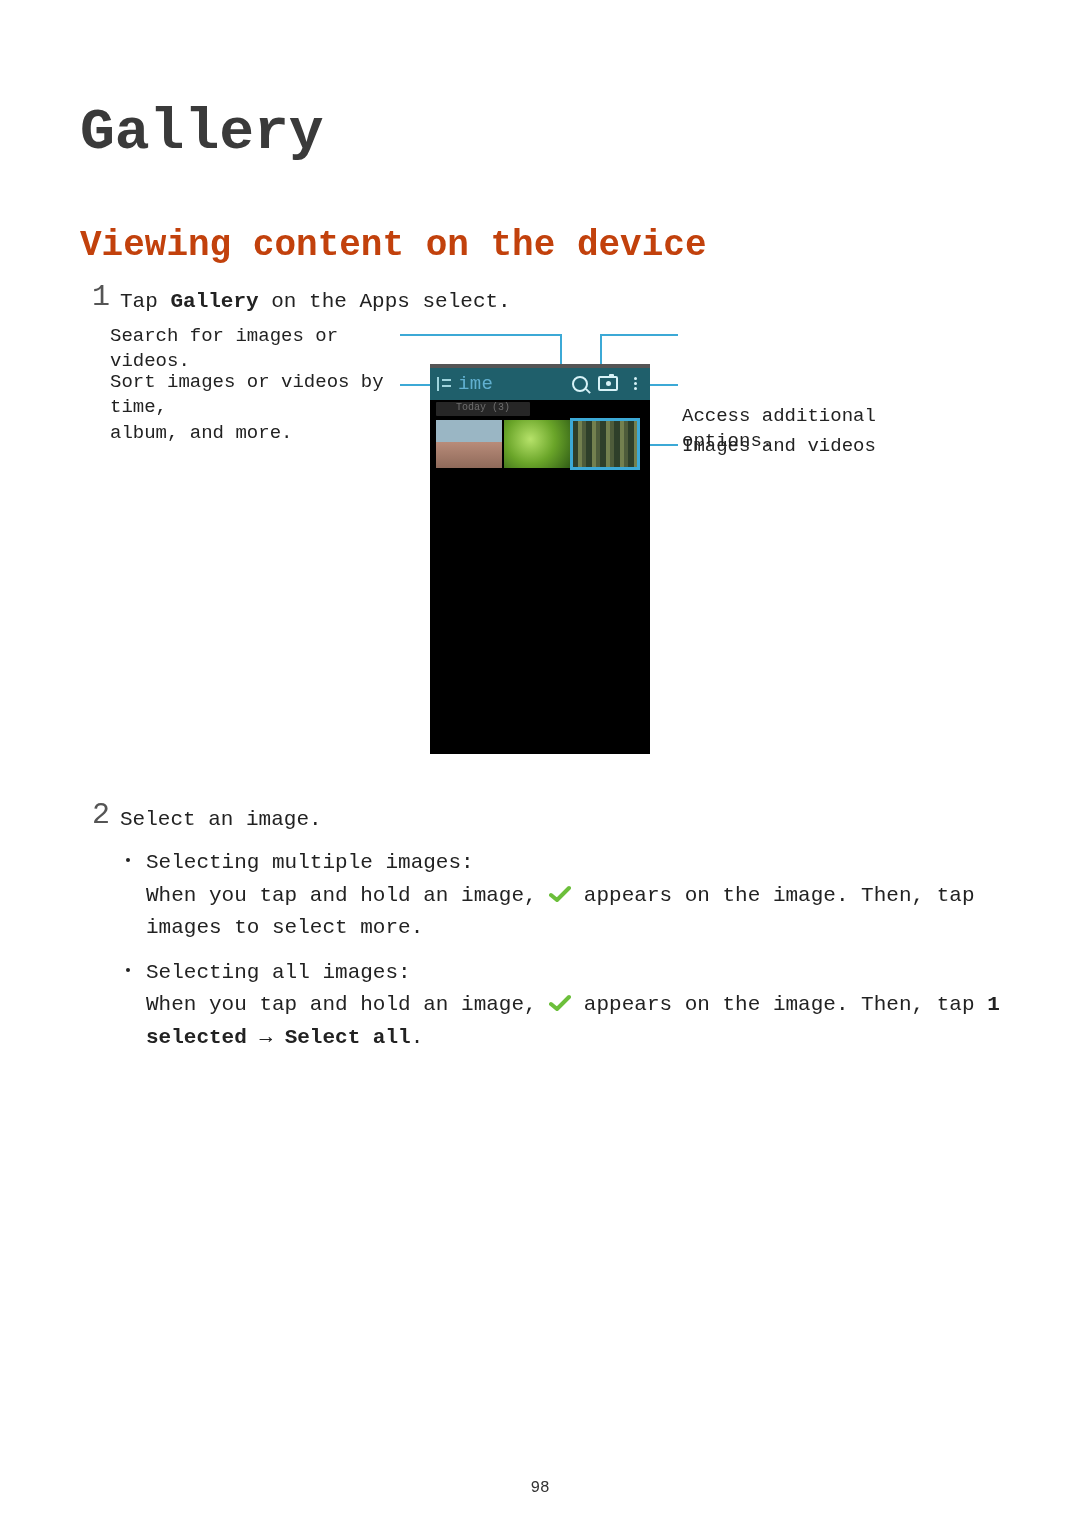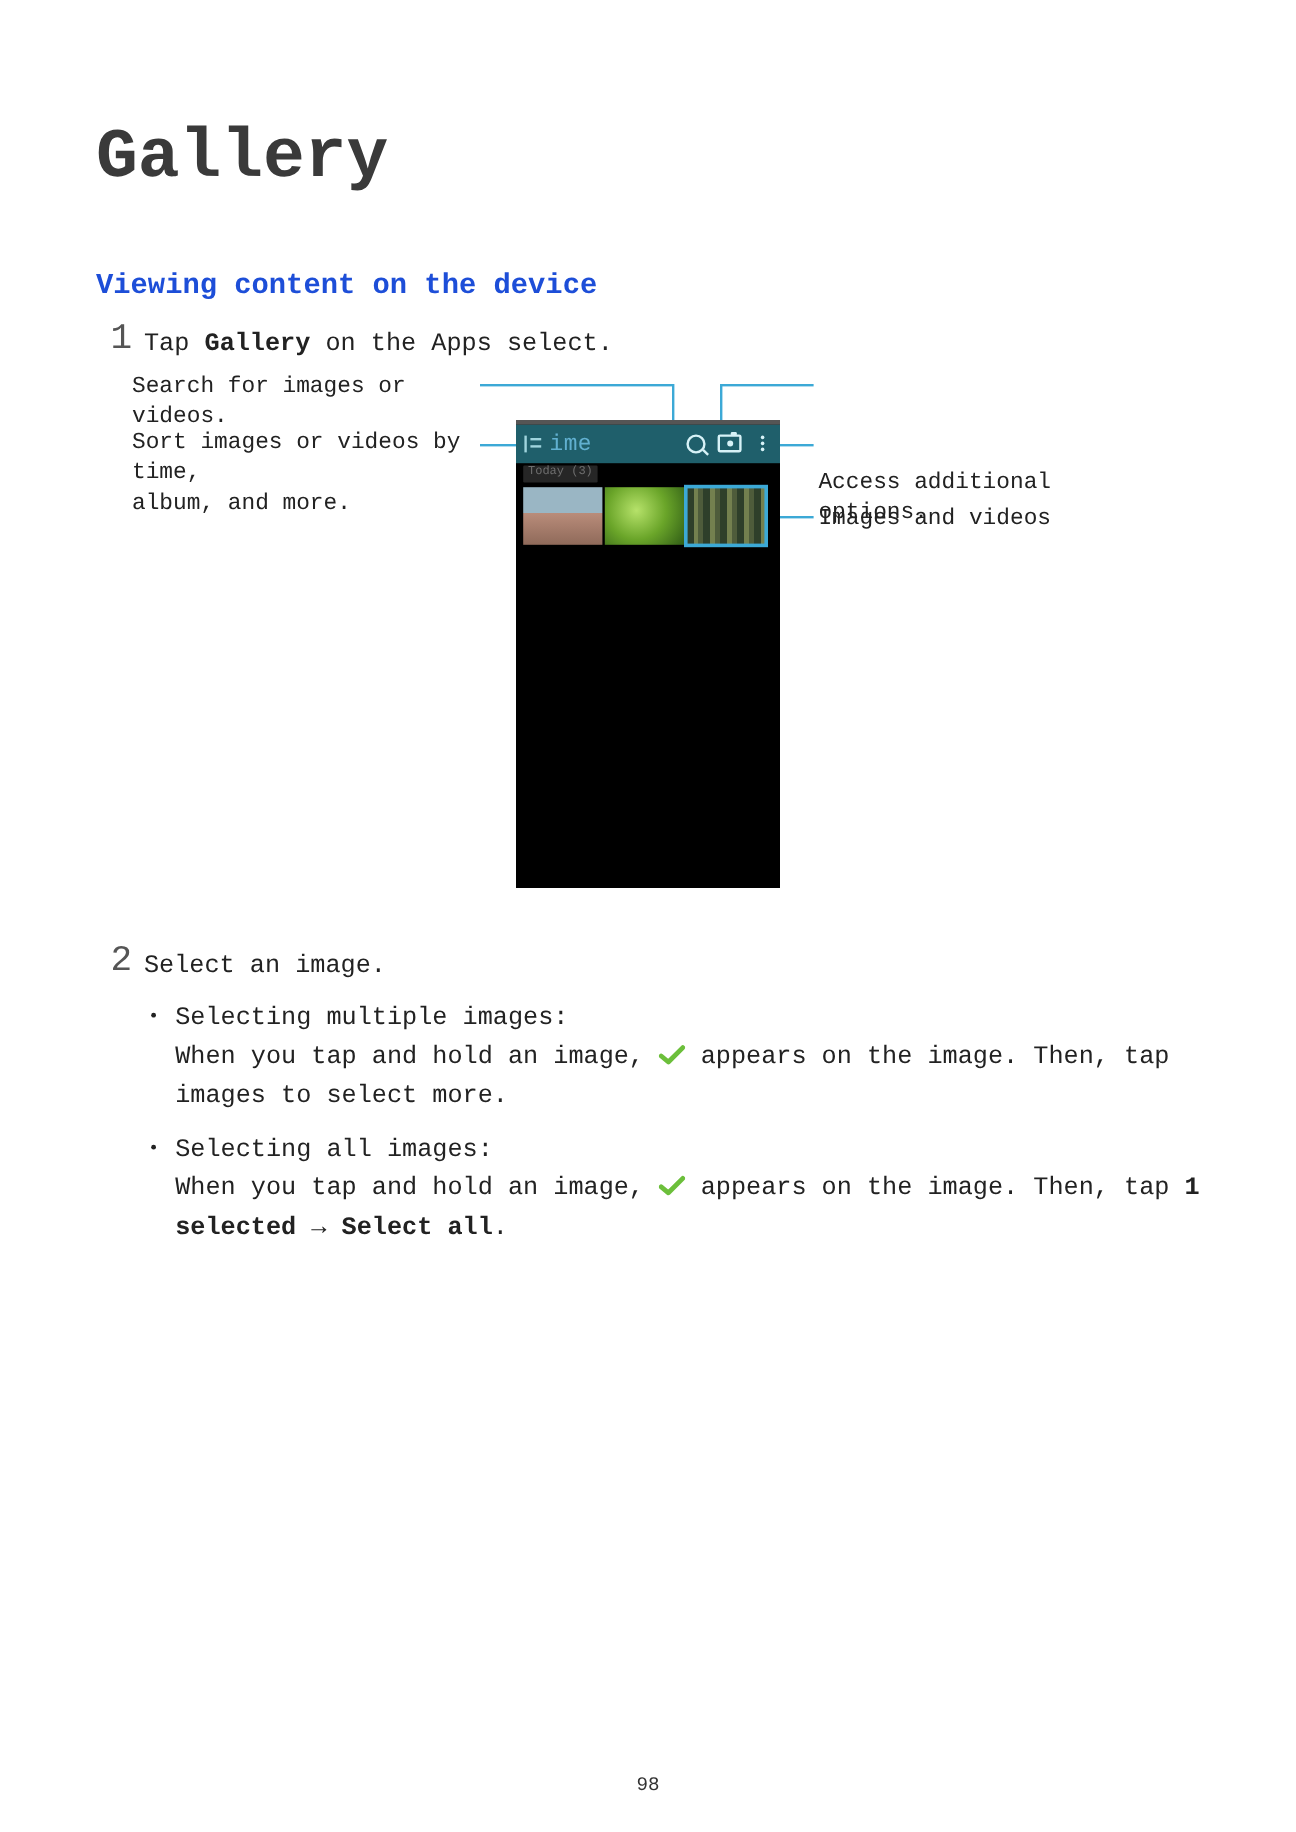--- a/index.html
+++ b/index.html
@@ -21,23 +21,23 @@
     height: 100%;
     font-family: Liberation Mono, monospace;
   }
   .title {
     font-size: 58px;
     font-weight: 700;
     color: #3a3a3a;
     margin: 0 0 40px 0;
   }
   .section-heading {
-    font-size: 24px;
+    font-size: 36px;
     font-weight: 700;
-    color: #1d4ed8;
+    color: #c2410c;
     margin: 60px 0 20px 0;
   }
   .step {
     position: relative;
     padding-left: 40px;
     margin-top: 10px;
   }
   .step-num {
     position: absolute;
     left: 0;
@@ -171,21 +171,21 @@
     border-radius: 50%;
   }
   .date-strip {
     position: absolute;
     left: 6px;
     top: 38px;
     height: 14px;
     font-size: 10px;
     color: #6e6e6e;
     background: #262626;
-    padding: 0 4px;
+    padding: 0 20px;
     border-radius: 1px;
   }
   .thumb-row {
     position: absolute;
     left: 6px;
     top: 56px;
     display: flex;
     gap: 2px;
   }
   .thumb {

